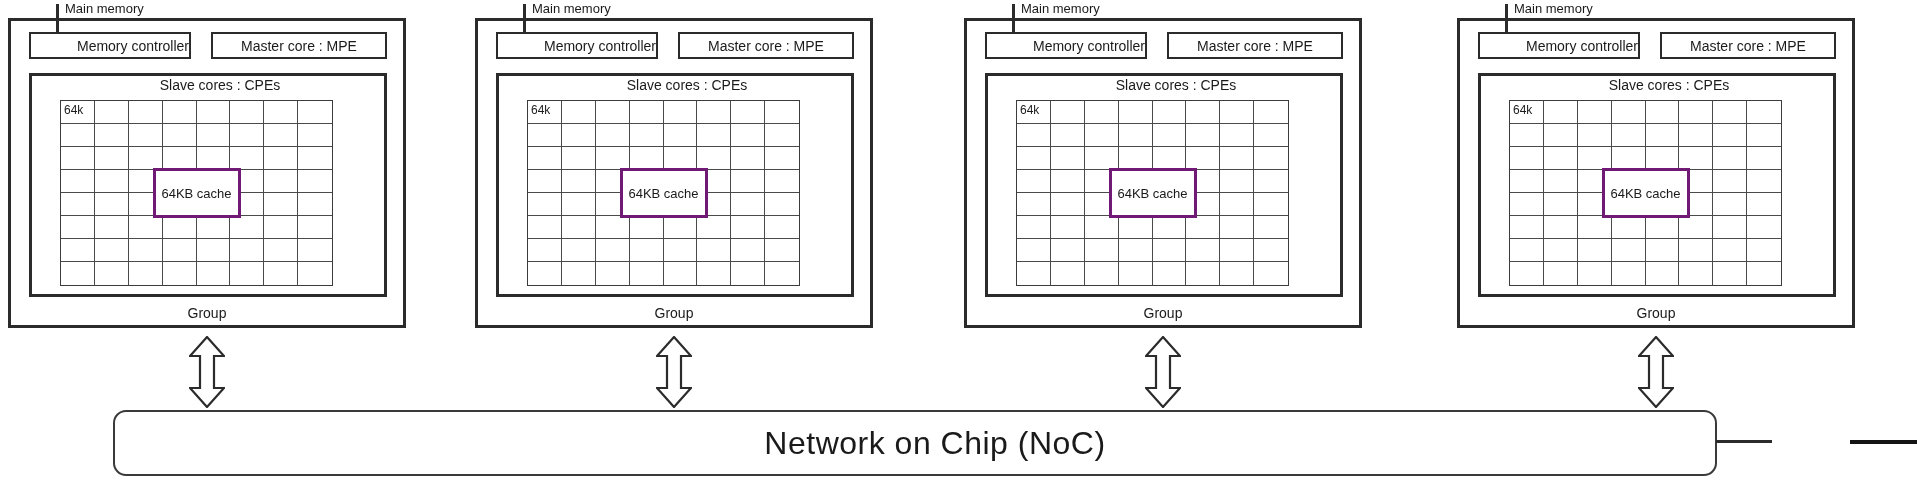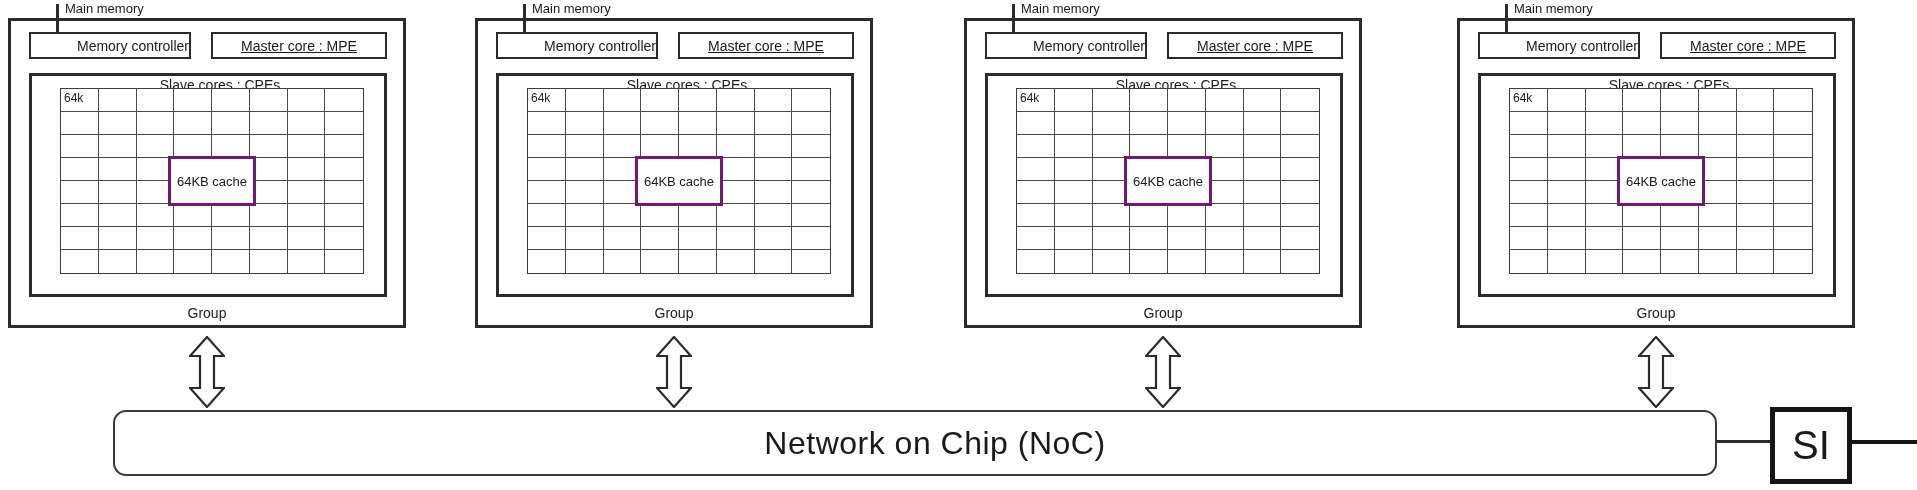--- a/index.html
+++ b/index.html
@@ -8,24 +8,24 @@
   #canvas { position:relative; width:1917px; height:490px; background:#ffffff; overflow:hidden; }
 
   
   .group-wrap { position:absolute; top:18px; width:398px; display:flex; flex-direction:column; align-items:center; }
   .group-box { position:relative; width:398px; height:310px; border:3px solid var(--line); background:#fff; }
   .mm-line { position:absolute; left:45px; top:-17px; width:3px; height:29px; background:var(--line); }
   .mm-label { position:absolute; left:54px; top:-20px; font-size:13px; white-space:nowrap; }
   .mc-box { position:absolute; left:18px; top:11px; width:162px; height:27px; border:2.5px solid var(--line);
             display:flex; align-items:center; justify-content:flex-end; font-size:14px; background:#fff; }
   .mpe-box { position:absolute; left:200px; top:11px; width:176px; height:27px; border:2.5px solid var(--line);
-             display:flex; align-items:center; justify-content:center; font-size:14px; background:#fff;text-decoration:underline; }
+             display:flex; align-items:center; justify-content:center; font-size:14px; background:#fff; }
   .slave-box { position:absolute; left:18px; top:52px; width:358px; height:224px; border:3px solid var(--line); background:#fff; }
   .slave-title { display:block; text-align:center; margin-top:1px; font-size:14px;padding-left:24px; }
-  .cpe-grid { position:absolute; left:28px; top:12px; width:304px; height:186px;
+  .cpe-grid { position:absolute; left:28px; top:24px; width:273px; height:186px;
               border:1.5px solid #3c3c3c; display:grid;
               grid-template-columns:repeat(8,1fr); grid-template-rows:repeat(8,1fr); background:#fff; }
   .cpe-cell { border-right:1px solid #4a4a4a; border-bottom:1px solid #4a4a4a;
               font-size:12px; padding:2px 0 0 3px; overflow:hidden; }
   .cpe-cell.last-col { border-right:none; }
   .cpe-cell.last-row { border-bottom:none; }
   .cache-box { position:absolute; left:50%; top:50%; transform:translate(-50%,-50%);
                width:88px; height:50px; background:#fff; border:3px solid #701a75;
                display:flex; align-items:center; justify-content:center; font-size:13px; white-space:nowrap; }
   .group-label { position:absolute; bottom:4px; left:0; width:100%; text-align:center; font-size:14px; }
@@ -402,17 +402,14 @@
       <polygon points="18,1 35,20 25,20 25,52 35,52 18,71 1,52 11,52 11,20 1,20" fill="#ffffff" stroke="#2b2b2b" stroke-width="2.2" stroke-linejoin="miter"></polygon>
     </svg>
   </div>
 </div>
 
   <div class="noc-bar">
     <span class="noc-label">Network on Chip (NoC)</span>
   </div>
 
   <div class="noc-si-line"></div>
-  <div class="si-box">
-    <span>SI</span>
-  </div>
   <div class="si-edge-line"></div>
 </div>
 
 </body></html>

